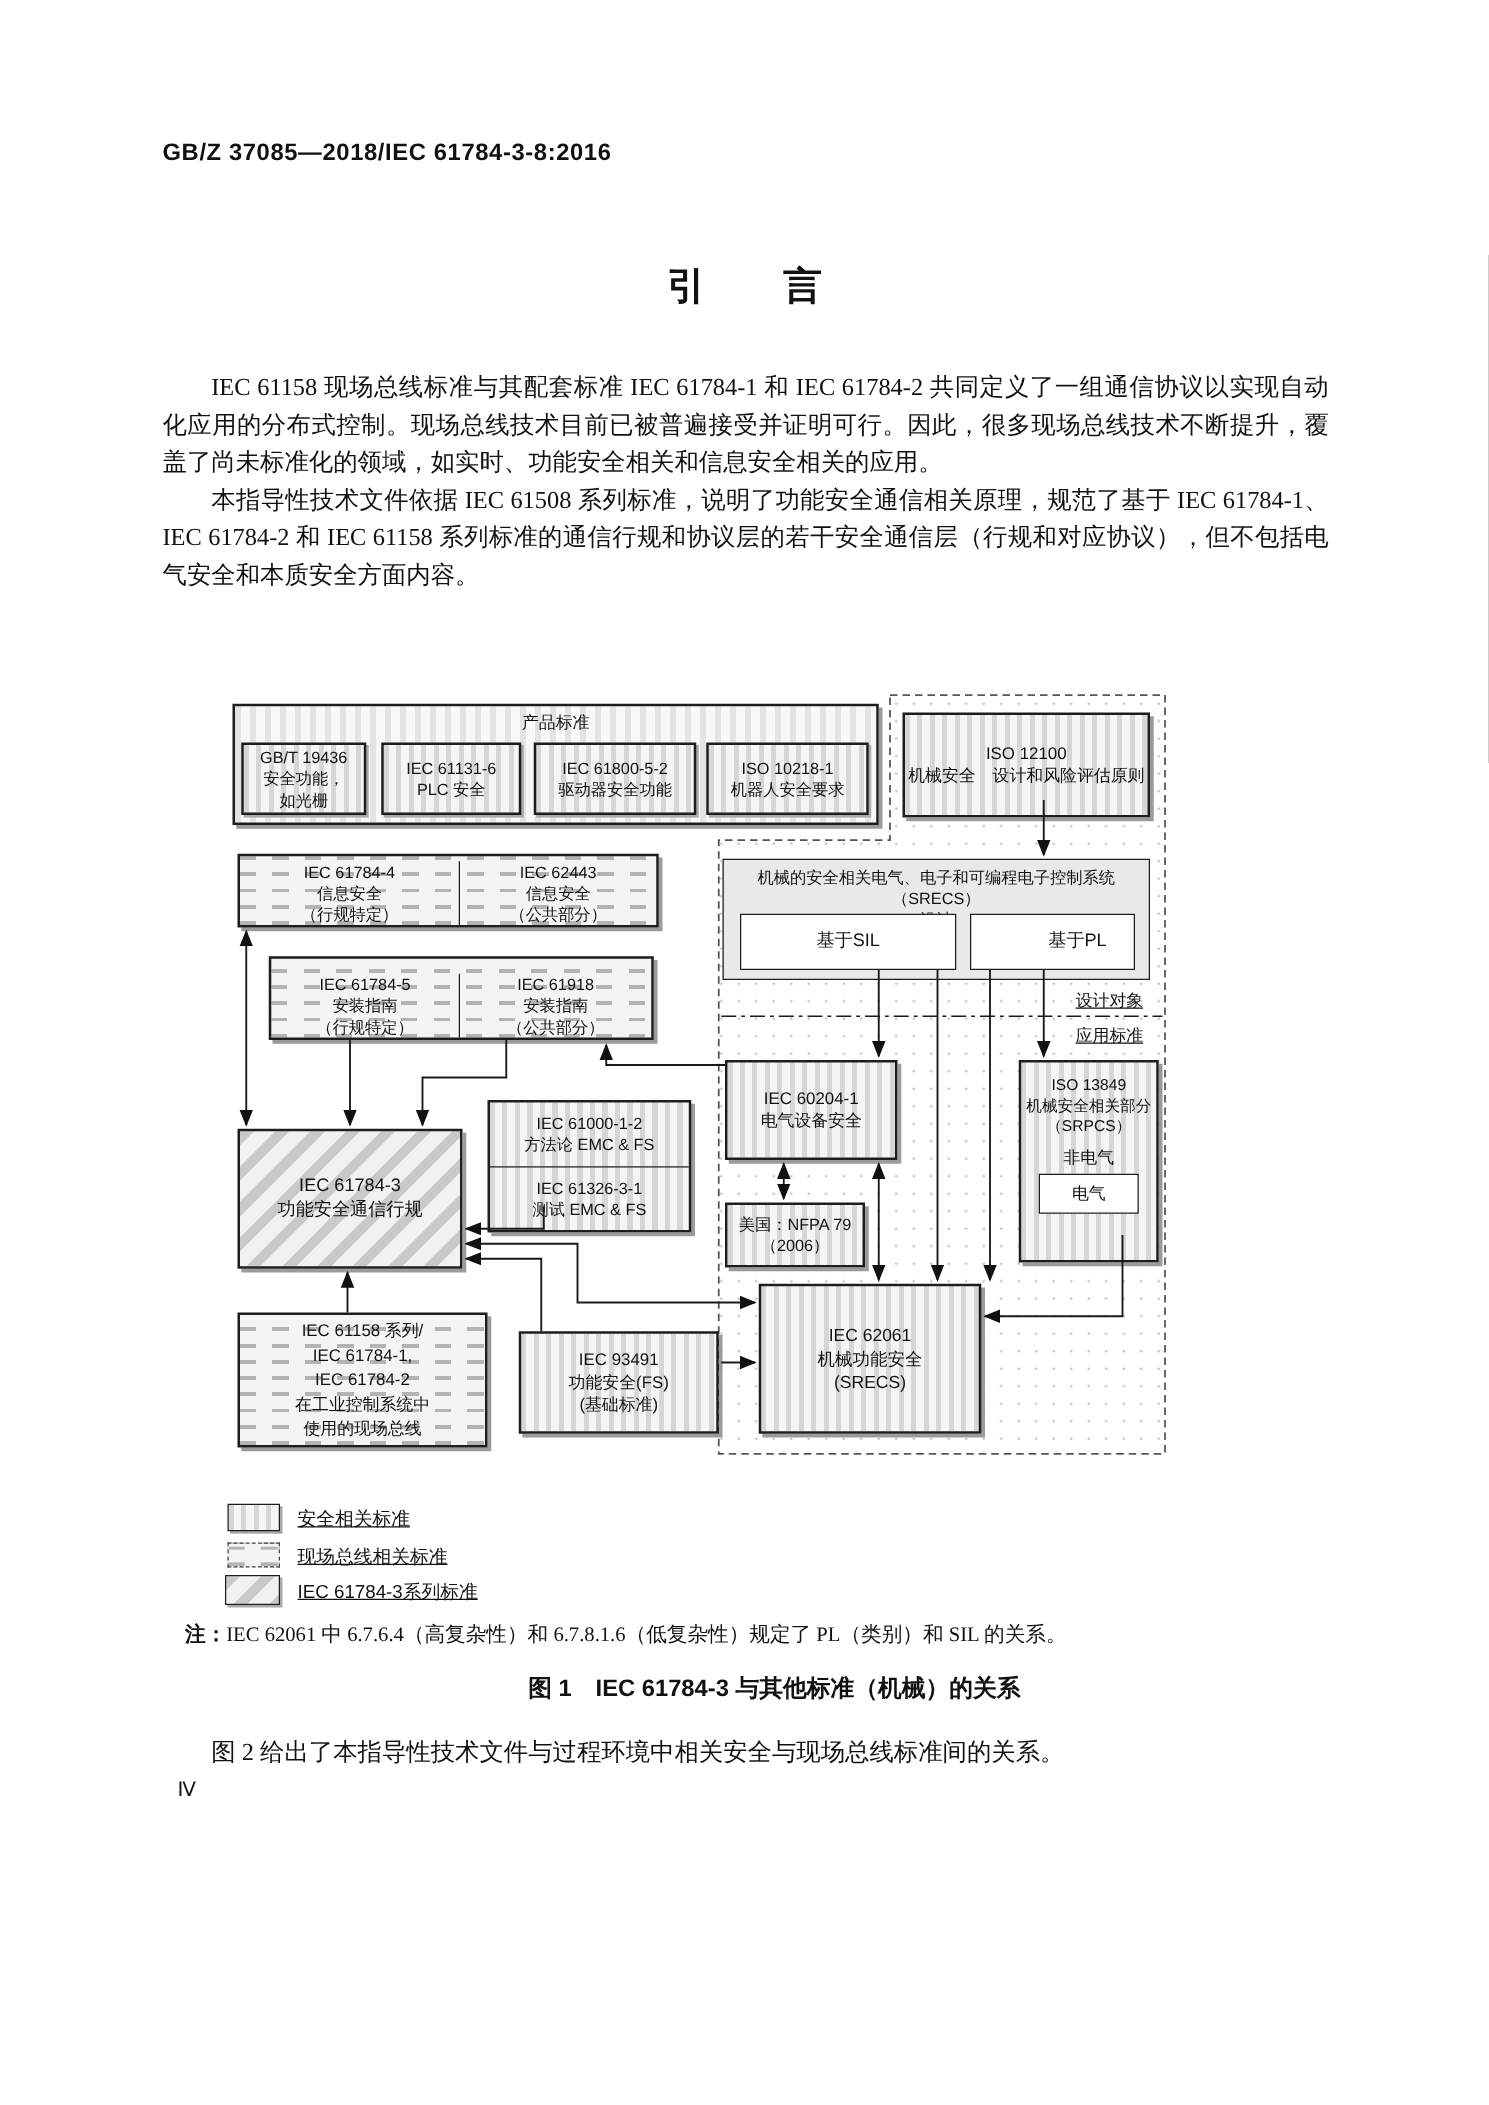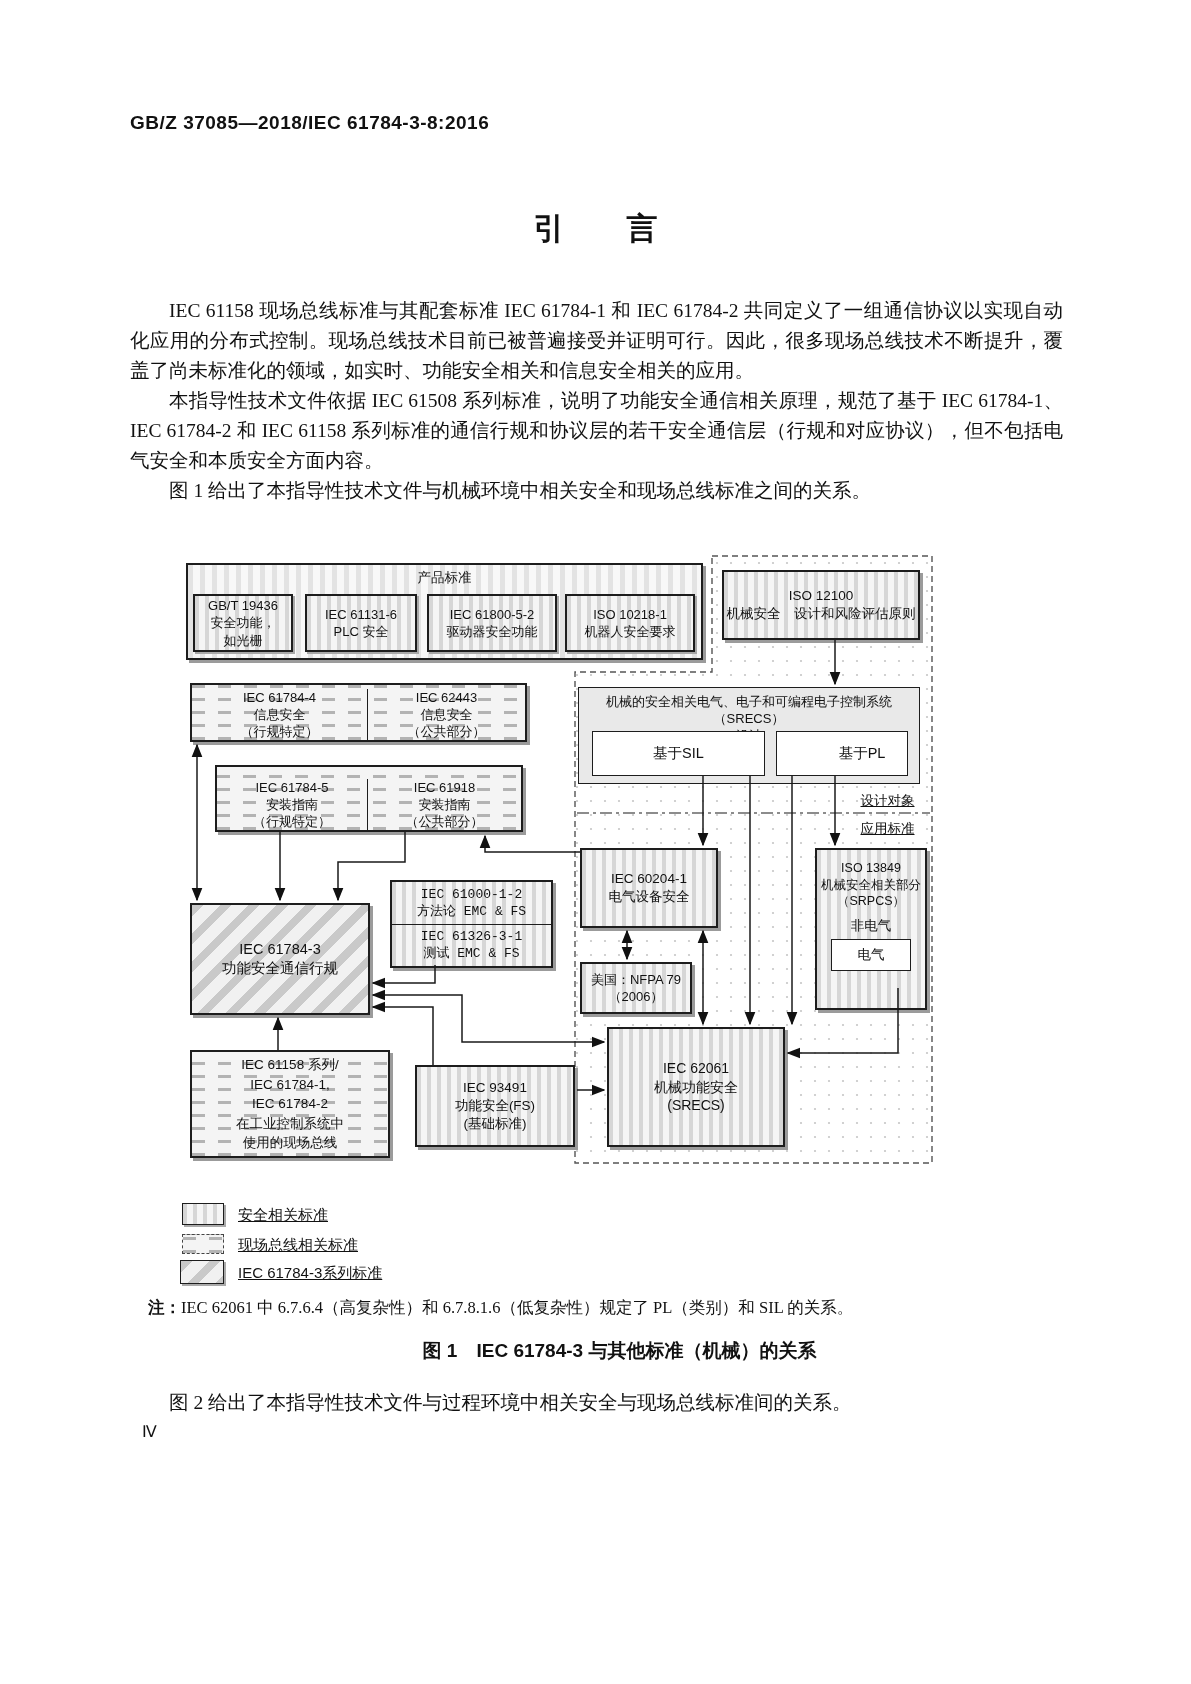--- a/index.html
+++ b/index.html
@@ -56,36 +56,35 @@
         <circle cx="3" cy="3" r="1.1" fill="#c6c6c6"></circle>
       </pattern>
     </defs>
     <path d="M712,556 H932 V1163 H575 V672 H712 Z" fill="url(#dots)" stroke="#555" stroke-width="1.4" stroke-dasharray="6 4"></path>
   </svg>
 
   <div class="hdr">GB/Z 37085—2018/IEC 61784-3-8:2016</div>
   <div class="ttl">引　　言</div>
   <p class="body-p" style="top:296px;">IEC 61158 现场总线标准与其配套标准 IEC 61784-1 和 IEC 61784-2 共同定义了一组通信协议以实现自动化应用的分布式控制。现场总线技术目前已被普遍接受并证明可行。因此，很多现场总线技术不断提升，覆盖了尚未标准化的领域，如实时、功能安全相关和信息安全相关的应用。</p>
   <p class="body-p" style="top:386px;">本指导性技术文件依据 IEC 61508 系列标准，说明了功能安全通信相关原理，规范了基于 IEC 61784-1、IEC 61784-2 和 IEC 61158 系列标准的通信行规和协议层的若干安全通信层（行规和对应协议），但不包括电气安全和本质安全方面内容。</p>
-  <p class="body-p" style="top:476px;">图 1 给出了本指导性技术文件与机械环境中相关安全和现场总线标准之间的关系。</p>
 
   <div class="bx fill-stripes-lt" style="left:186px;top:563px;width:517px;height:97px;justify-content:flex-start;padding-top:4px;">
     <span>产品标准</span>
   </div>
   <div class="bx small fill-stripes" style="left:193px;top:594px;width:100px;height:58px;">GB/T 19436
 安全功能，
 如光栅</div>
   <div class="bx small fill-stripes" style="left:305px;top:594px;width:112px;height:58px;">IEC 61131-6
 PLC 安全</div>
   <div class="bx small fill-stripes" style="left:427px;top:594px;width:130px;height:58px;">IEC 61800-5-2
 驱动器安全功能</div>
   <div class="bx small fill-stripes" style="left:565px;top:594px;width:130px;height:58px;">ISO 10218-1
 机器人安全要求</div>
 
-  <div class="bx fill-stripes" style="left:722px;top:570px;width:198px;height:70px;">ISO 12100
+  <div class="bx fill-stripes" style="left:722px;top:570px;width:198px;height:84px;">ISO 12100
 机械安全　设计和风险评估原则</div>
 
   <div class="bx thin noshadow fill-gray" style="left:578px;top:687px;width:342px;height:97px;justify-content:flex-start;padding-top:5px;font-size:13px;">
     <span>机械的安全相关电气、电子和可编程电子控制系统（SRECS）
 设计</span>
   </div>
   <div class="bx thin noshadow fill-white" style="left:592px;top:731px;width:173px;height:45px;font-size:14.5px;">基于SIL</div>
   <div class="bx thin noshadow fill-white" style="left:776px;top:731px;width:132px;height:45px;font-size:14.5px;padding-left:40px;">基于PL</div>
 
   <div class="lbl" style="left:845px;top:792px;width:85px;text-align:center;">设计对象</div>
@@ -102,21 +101,21 @@
 
   <div class="bx cells fill-dash" style="left:215px;top:765px;width:308px;height:67px;font-size:13px;">
     <div class="cell" style="width:150px;">IEC 61784-5
 安装指南
 （行规特定）</div>
     <div class="cell" style="flex:1;">IEC 61918
 安装指南
 （公共部分）</div>
   </div>
 
-  <div class="bx stack fill-stripes" style="left:390px;top:880px;width:163px;height:88px;padding:0;font-size:13px;font-family:Liberation Mono, monospace;">
+  <div class="bx stack fill-stripes" style="left:390px;top:880px;width:163px;height:106px;padding:0;font-size:13px;">
     <div class="cell" style="flex:1;">IEC 61000-1-2
 方法论 EMC &amp; FS</div>
     <div class="cell" style="flex:1;">IEC 61326-3-1
 测试 EMC &amp; FS</div>
   </div>
 
   <div class="bx fill-diag" style="left:190px;top:903px;width:180px;height:112px;font-size:14.5px;">IEC 61784-3
 功能安全通信行规</div>
 
   <div class="bx fill-stripes" style="left:580px;top:848px;width:138px;height:80px;">IEC 60204-1

